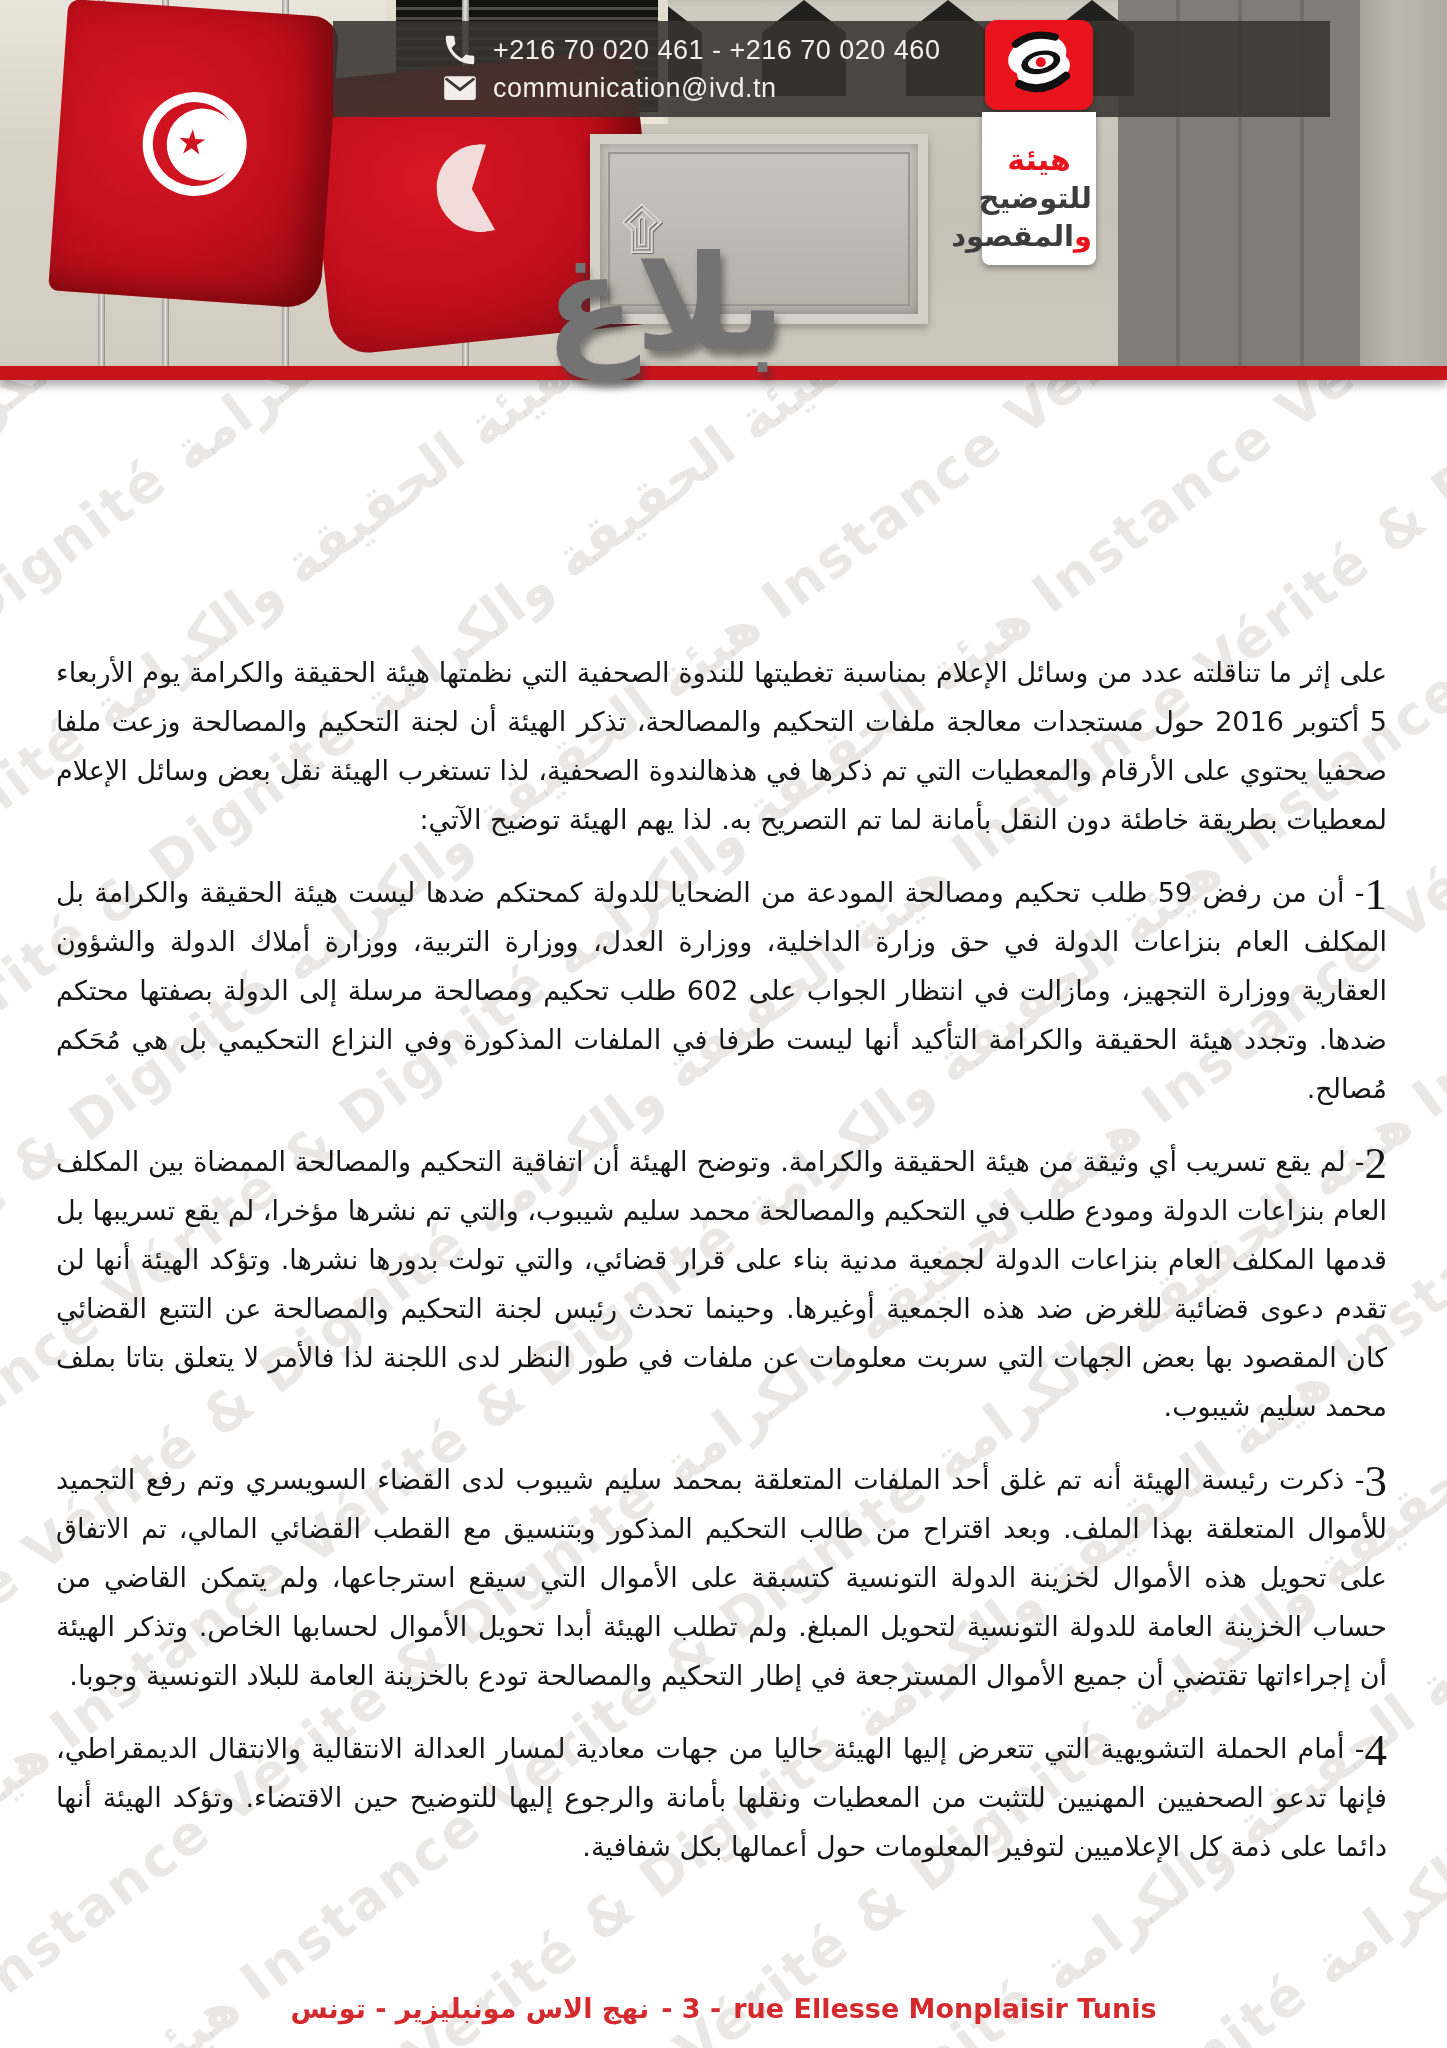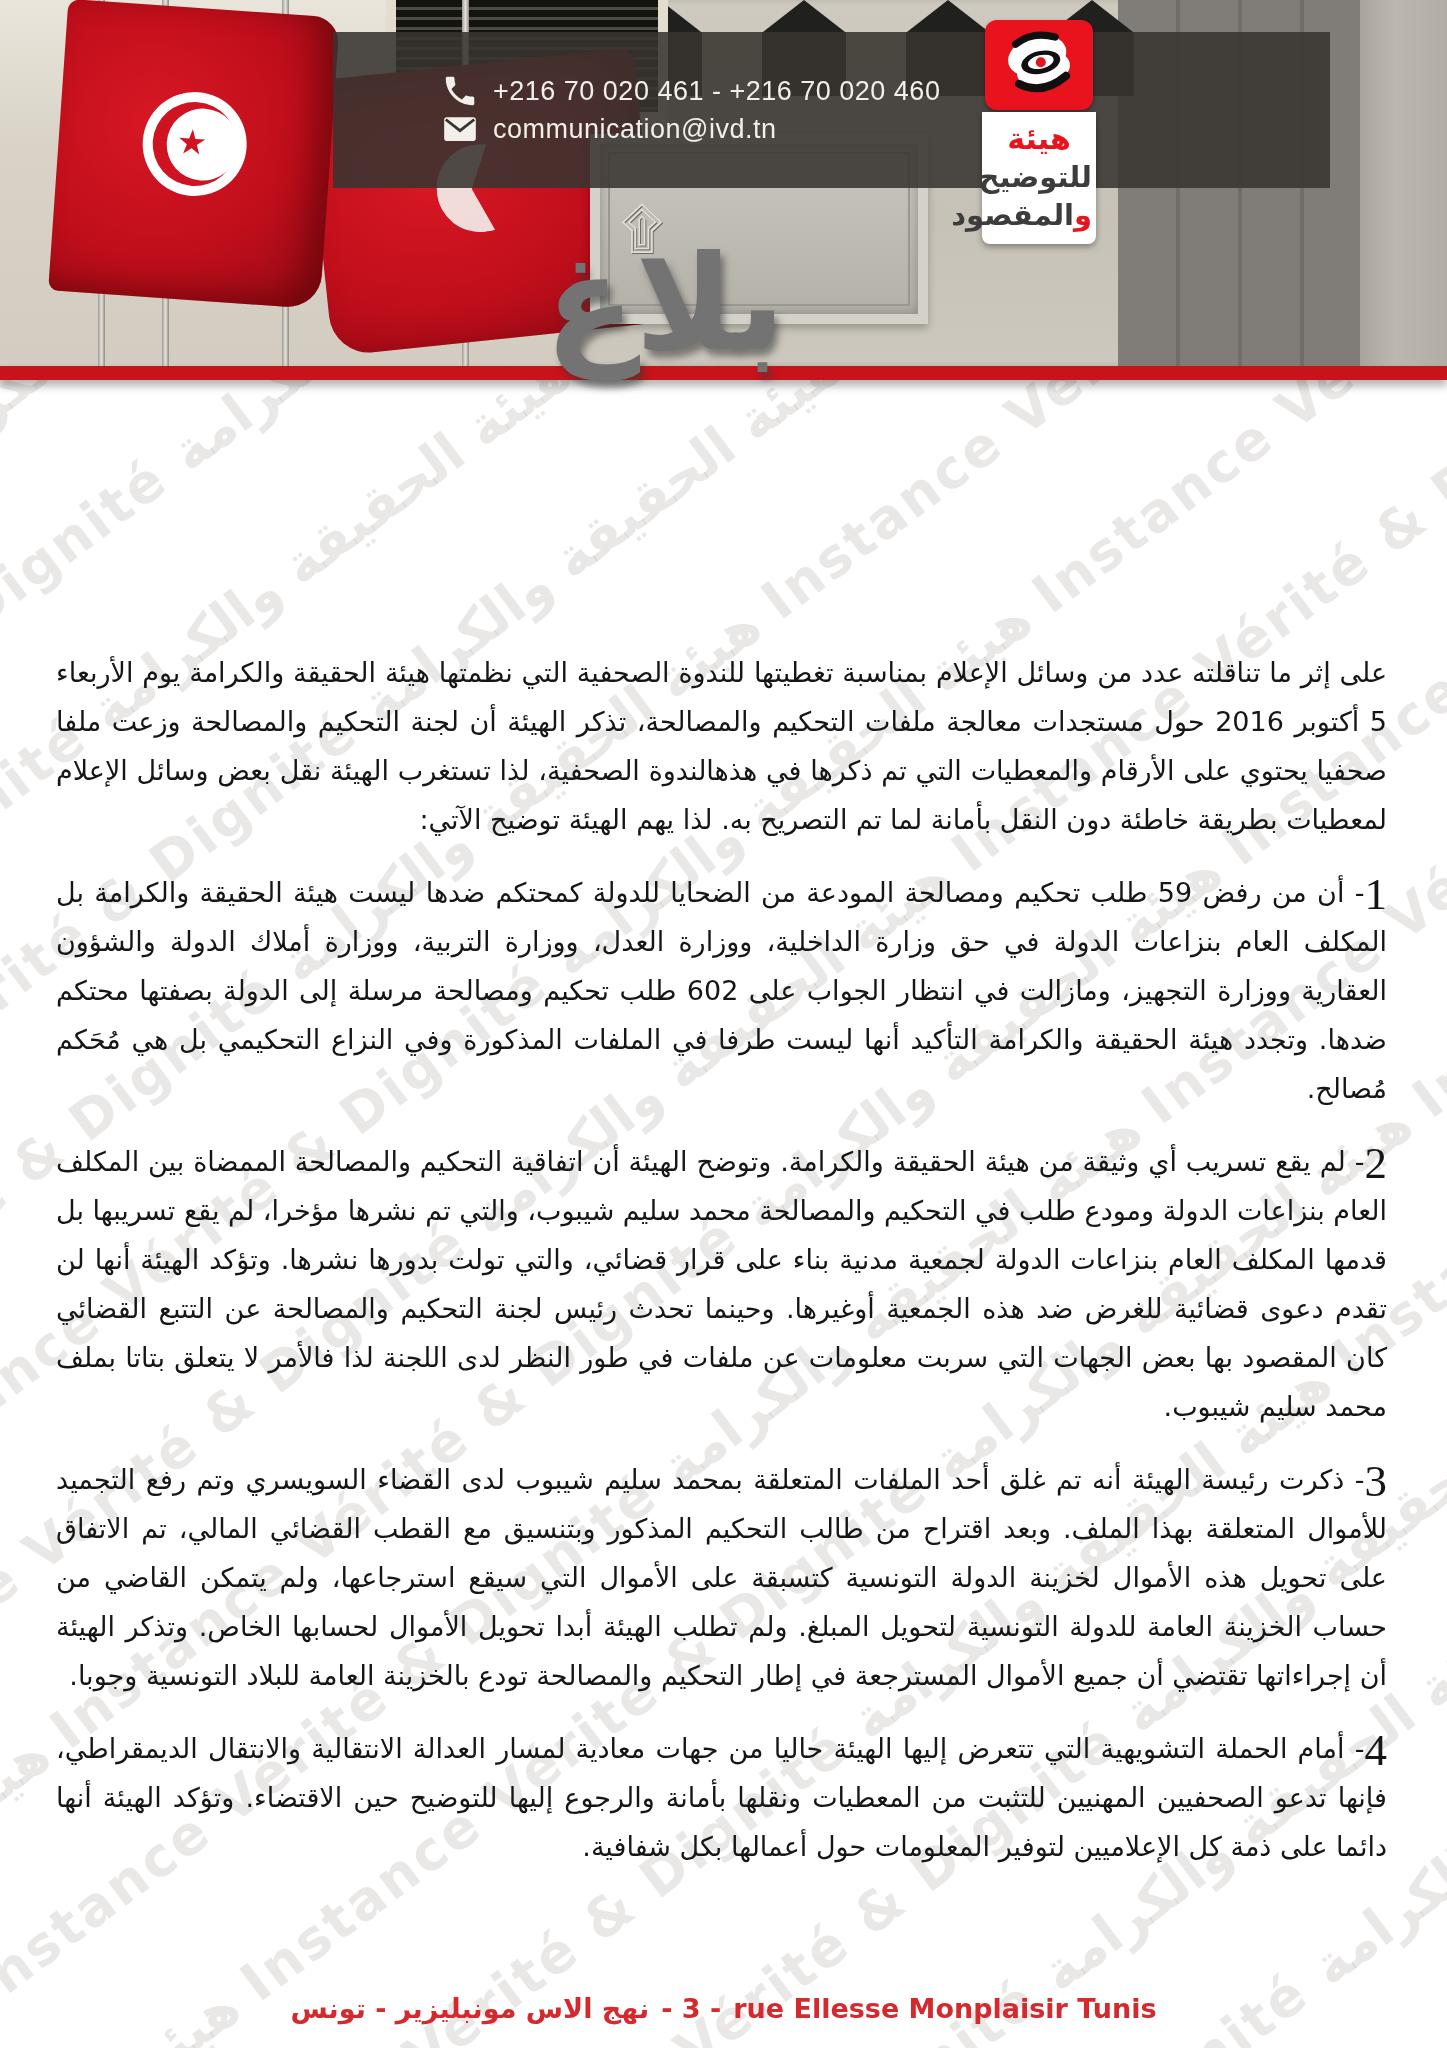--- a/index.html
+++ b/index.html
@@ -40,39 +40,39 @@
           box-shadow:0 4px 8px rgba(0,0,0,.25), inset 0 0 12px rgba(0,0,0,.25);}
   .plaque-inner{position:absolute;inset:8px;border:2px solid #9a978f;display:flex;}
   .plaque-ornament{width:64px;height:100%;display:flex;align-items:center;justify-content:center;
                    color:#e4e1da;font-size:56px;text-shadow:1px 1px 0 #6e6b64;}
   .plaque-text{flex:1;display:flex;flex-direction:column;justify-content:center;text-align:center;direction:rtl;}
   .plaque-ar{font-size:25px;font-weight:bold;color:#e9e6df;text-shadow:1px 2px 1px #63605a;}
   .plaque-fr{font-size:19px;font-weight:bold;color:#efece5;letter-spacing:1px;
              text-shadow:1px 2px 1px #5c5953;font-family:"Liberation Sans",sans-serif;}
 
   
-  .contactbar{position:absolute;left:333px;top:32px;width:997px;height:156px;
-              background:rgba(56,52,48,.88);display:flex;align-items:center;}
+  .contactbar{position:absolute;left:333px;top:21px;width:997px;height:96px;
+              background:rgba(56,52,48,.88);display:flex;align-items:flex-end;}
   .c-col{display:flex;flex-direction:column;justify-content:space-around;padding:10px 0;}
   .c-col.left{width:352px;padding-right:10px;align-items:flex-start;padding-left:108px;box-sizing:border-box;}
   .c-col.right{width:300px;padding-left:14px;box-sizing:border-box;}
   .c-divider{width:4px;background:#c00d12;margin:0 0;}
   .c-row{display:flex;align-items:center;gap:14px;color:#f2efeb;
          font-family:"Liberation Sans",sans-serif;font-size:27px;letter-spacing:.5px;white-space:nowrap;}
   .c-row .fax-label{font-weight:bold;font-size:30px;letter-spacing:1px;}
   .c-ico{width:38px;height:38px;flex:0 0 auto;}
 
   
   .logo{position:absolute;left:982px;top:20px;width:114px;z-index:5;}
   .logo-mark{width:108px;height:90px;margin:0 auto;background:#e8131c;border-radius:12px;
              box-shadow:0 2px 4px rgba(0,0,0,.35);}
   .logo-text{width:114px;background:#fff;border-radius:0 0 8px 8px;margin-top:2px;
              box-shadow:0 3px 6px rgba(0,0,0,.35);text-align:center;direction:rtl;
              padding:8px 4px 10px;box-sizing:border-box;}
-  .logo-text .l1{color:#e8131c;font-weight:bold;font-size:30px;line-height:38px;}
+  .logo-text .l1{color:#e8131c;font-weight:bold;font-size:30px;line-height:38px;margin-top:21px;}
   .logo-text .l2{color:#3c3c3c;font-weight:bold;font-size:29px;line-height:38px;}
   .logo-text .l3{color:#3c3c3c;font-weight:bold;font-size:29px;line-height:38px;}
   .logo-text .waw{color:#e8131c;}
 
   
   .redstripe{position:absolute;left:0;top:366px;width:1447px;height:14px;background:#c8131b;
              box-shadow:0 6px 9px rgba(0,0,0,.30);z-index:4;}
 
   
   .lower{position:absolute;left:0;top:380px;width:1447px;height:1668px;overflow:hidden;}

